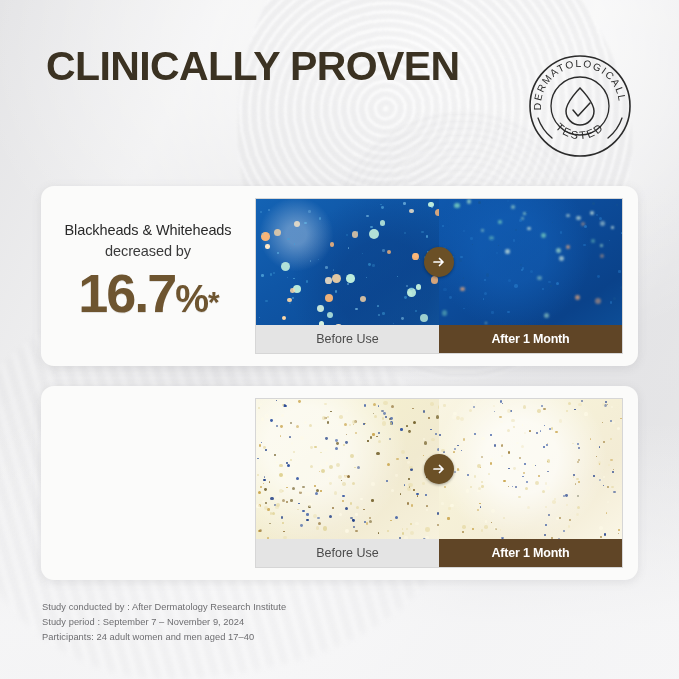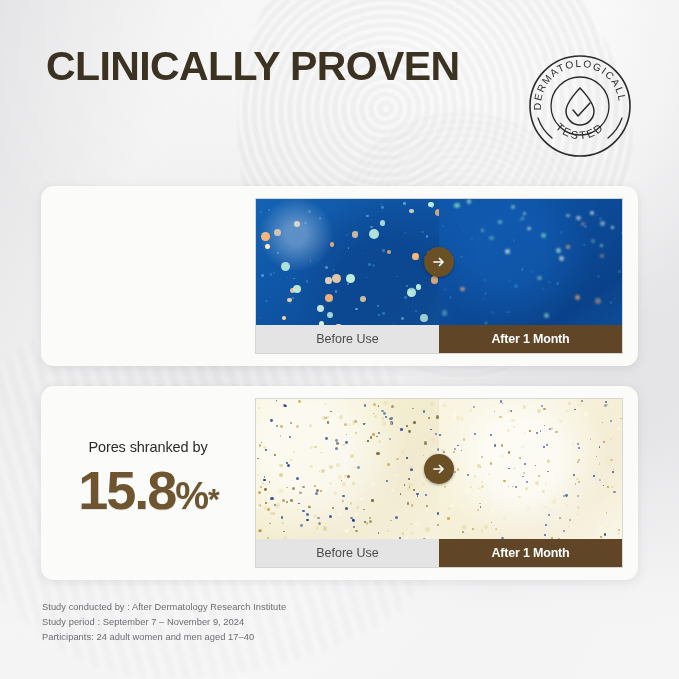--- a/index.html
+++ b/index.html
@@ -226,20 +226,27 @@
     </text>
     <g>
       <path d="M58 40 C 58 40, 72 54, 72 63 A 14 14 0 0 1 44 63 C 44 54, 58 40, 58 40 Z" fill="none" stroke="#2b2b2b" stroke-width="1.5"></path>
       <path d="M51 62 L 56 68 L 68 55" fill="none" stroke="#2b2b2b" stroke-width="1.5" stroke-linecap="round" stroke-linejoin="round"></path>
     </g>
   </svg>
 </div>
 
 <div class="card" id="card-1">
   <div class="card-left">
+    <div class="stat-label">
+      <div>Blackheads &amp; Whiteheads</div>
+      <div class="thin">decreased by</div>
+    </div>
+    <div class="stat-value">
+      <span class="stat-num">16.7</span><span class="stat-pct">%</span><span class="stat-ast">*</span>
+    </div>
   </div>
 
   <div class="pair">
     <div class="shots">
       <div class="shot uv-before" id="uvb">
           <span class="speck" style="left:97.58%;top:7.93%;width:7.4px;height:7.4px;background:#ffb877;opacity:0.82;filter:blur(0.7px)"></span>
           <span class="speck" style="left:34.44%;top:97.13%;width:5.2px;height:5.2px;background:#d9f5e2;opacity:0.98;filter:blur(0.7px)"></span>
           <span class="speck" style="left:95.49%;top:61.49%;width:7.1px;height:7.1px;background:#ffb877;opacity:0.83;filter:blur(0.7px)"></span>
           <span class="speck" style="left:85.70%;top:42.49%;width:5.5px;height:5.5px;background:#ffd9a6;opacity:0.77;filter:blur(0.7px)"></span>
           <span class="speck" style="left:37.78%;top:62.25%;width:6.7px;height:6.7px;background:#ffe9c8;opacity:0.84;filter:blur(0.7px)"></span>
@@ -427,28 +434,20 @@
       </svg>
     </div>
     <div class="caps">
       <div class="cap cap-before">Before Use</div>
       <div class="cap cap-after">After 1 Month</div>
     </div>
   </div>
 </div>
 
 <div class="card" id="card-2">
-  <div class="card-left">
-    <div class="stat-label">
-      <div>Pores shranked by</div>
-    </div>
-    <div class="stat-value">
-      <span class="stat-num">15.8</span><span class="stat-pct">%</span><span class="stat-ast">*</span>
-    </div>
-  </div>
 
   <div class="pair">
     <div class="shots">
       <div class="shot pore-before" id="pb">
           <span class="speck" style="left:99.87%;top:90.68%;width:2.2px;height:2.2px;background:#8a6a2e;opacity:0.60;filter:blur(0.25px)"></span>
           <span class="speck" style="left:48.17%;top:17.18%;width:3.2px;height:3.2px;background:#c9a348;opacity:0.69;filter:blur(0.25px)"></span>
           <span class="speck" style="left:1.06%;top:93.28%;width:2.7px;height:2.7px;background:#c9a348;opacity:0.87;filter:blur(0.25px)"></span>
           <span class="speck" style="left:75.85%;top:83.43%;width:3.0px;height:3.0px;background:#2b4fa0;opacity:0.80;filter:blur(0.25px)"></span>
           <span class="speck" style="left:49.77%;top:54.10%;width:3.1px;height:3.1px;background:#8a6a2e;opacity:0.93;filter:blur(0.25px)"></span>
           <span class="speck" style="left:13.99%;top:71.39%;width:3.0px;height:3.0px;background:#8a6a2e;opacity:0.57;filter:blur(0.25px)"></span>

